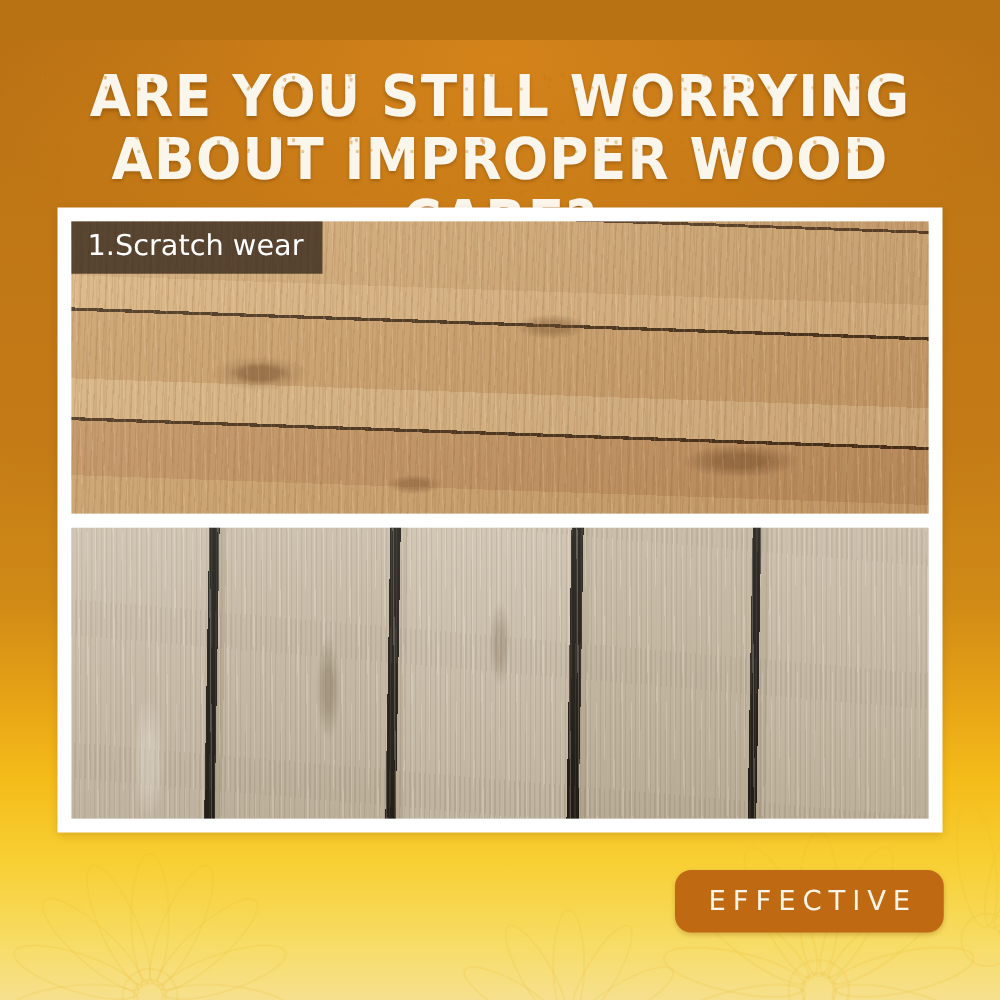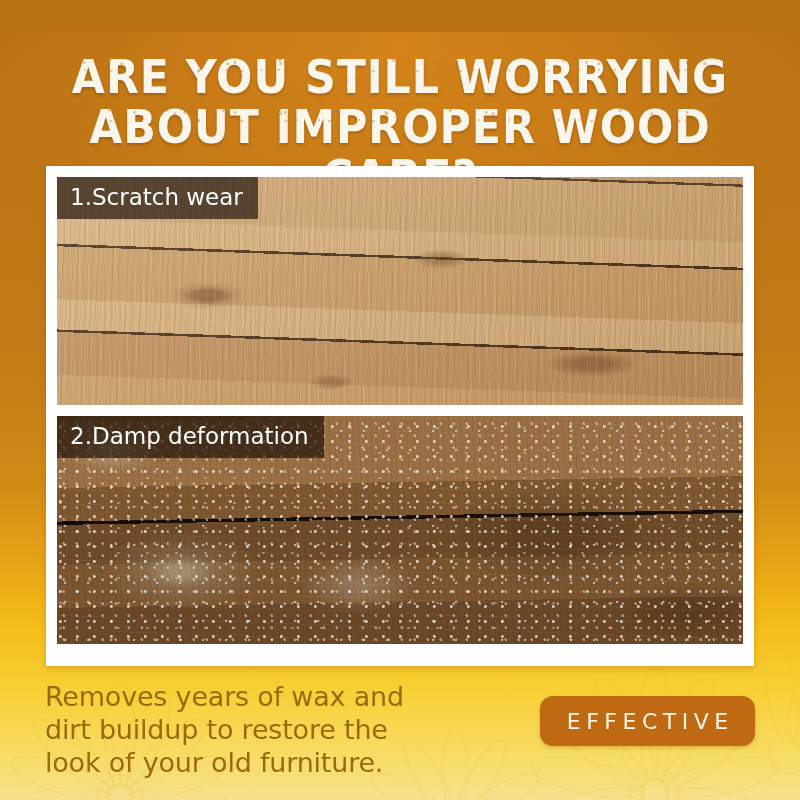--- a/index.html
+++ b/index.html
@@ -285,32 +285,27 @@
   </div>
 
   <div class="grid-frame">
     <div class="grid">
 
       <div class="cell">
         <div class="wood1"></div>
         <div class="cell-label">1.Scratch wear</div>
       </div>
 
-      <div class="cell dark">
-        <div class="wood2"></div>
-        <div class="cell-label">2.Damp deformation</div>
-      </div>
 
       <div class="cell">
         <div class="wood3"></div>
       </div>
 
 
     </div>
   </div>
 
-  <div class="caption">Removes years of wax and dirt buildup to restore the look of your old furniture.</div>
 
   <div class="badge">
     <span class="badge-text">EFFECTIVE</span>
   </div>
 
 </div>
 
 </body></html>

